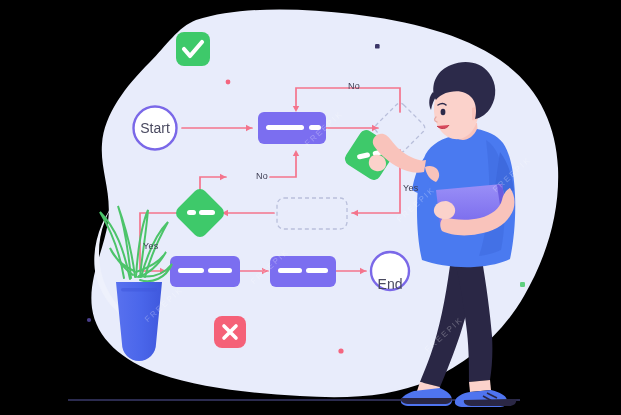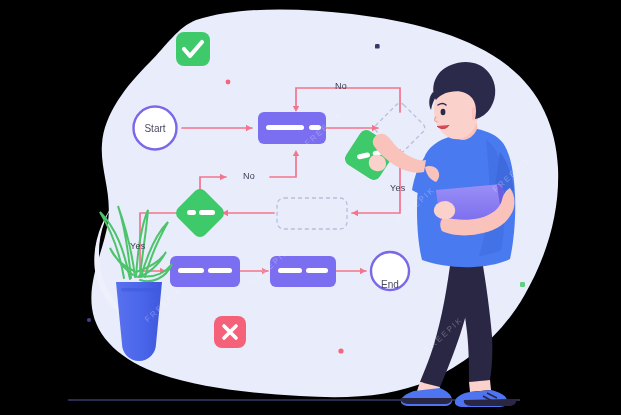--- a/index.html
+++ b/index.html
@@ -3,25 +3,25 @@
 <meta charset="utf-8">
 <style>
   html,body{margin:0;padding:0;background:#000;}
   #stage{
     position:relative;width:621px;height:415px;background:#000;overflow:hidden;
     font-family:"Liberation Sans", sans-serif;
   }
   #stage svg{position:absolute;left:0;top:0;}
   .lbl{
     position:absolute;font-family:"Liberation Sans", sans-serif;
-    font-size:9px;color:#3d3d52;letter-spacing:.3px;white-space:nowrap;
+    font-size:9px;color:#3d3d52;letter-spacing:.3px;white-space:nowrap;margin-left:13px;
   }
   .node-lbl{
     position:absolute;font-family:"Liberation Sans", sans-serif;
-    font-size:10px;color:#4a4a60;white-space:nowrap;
+    font-size:14px;color:#4a4a60;white-space:nowrap;
     transform:translate(-50%,-50%);
   }
   .wm{
     position:absolute;font-family:"Liberation Sans", sans-serif;
     font-size:8px;letter-spacing:2px;color:rgba(255,255,255,.28);
     pointer-events:none;user-select:none;
   }
 </style>
 </head>
 <body>

